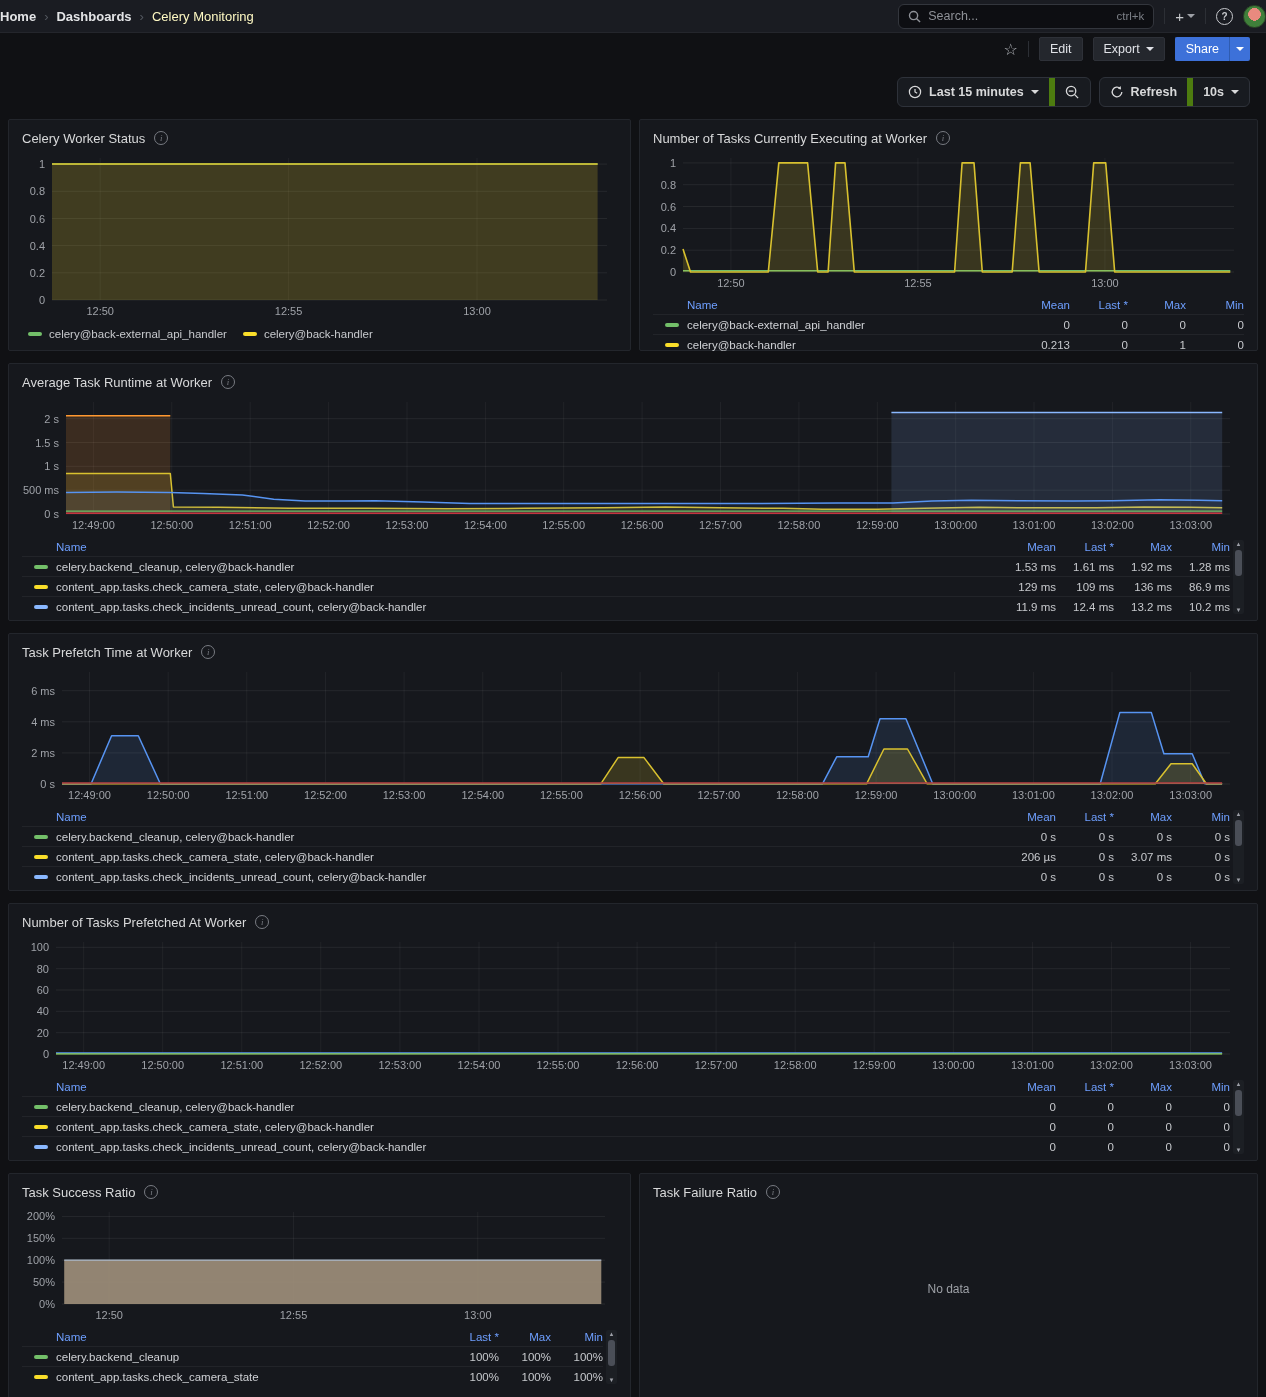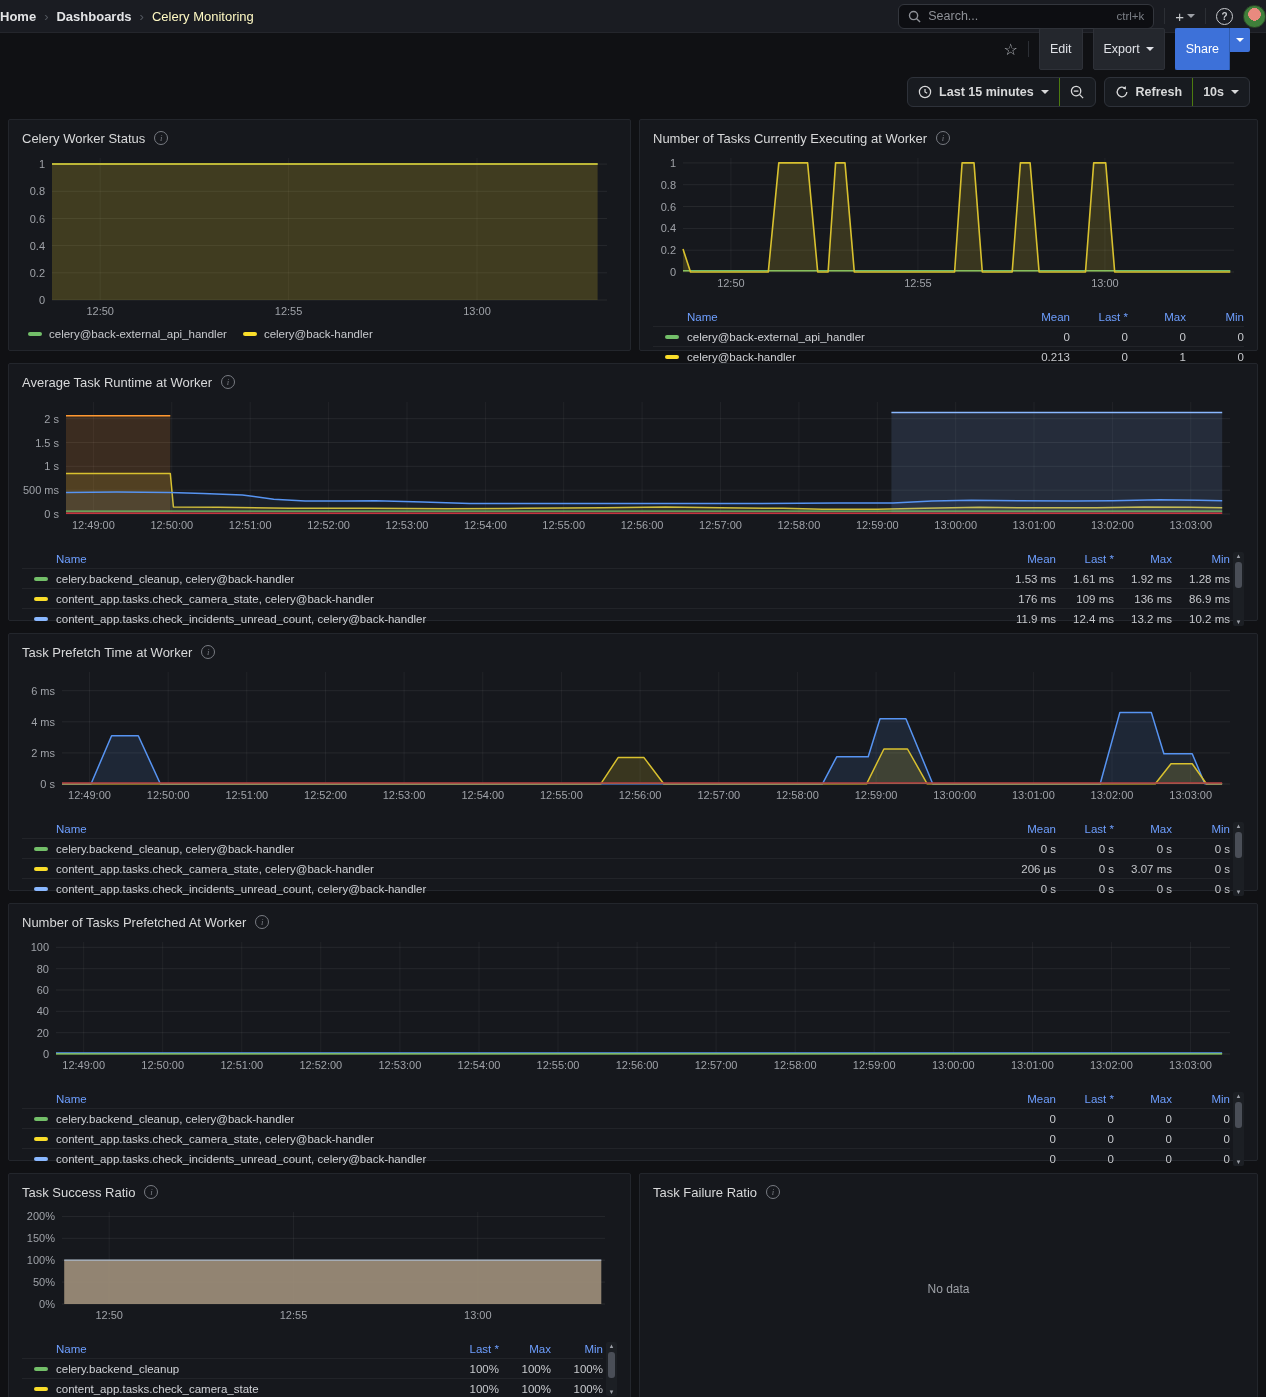--- a/index.html
+++ b/index.html
@@ -16,43 +16,43 @@
     display:flex;align-items:center;gap:7px;padding:0 9px;color:#8e9197;font-size:12.5px}
   .searchbox .kbd{margin-left:auto;color:#7b7f86;font-size:11.5px}
   .vdiv{width:1px;height:16px;background:#2c2f35}
   .navbtn{display:flex;align-items:center;gap:3px;color:#c7c9cd;font-size:15px;cursor:pointer}
   .circle-icon{width:17px;height:17px;border:1.6px solid #c7c9cd;border-radius:50%;display:flex;align-items:center;justify-content:center;font-size:10px;font-weight:700;color:#c7c9cd}
   .avatar{width:23px;height:23px;border-radius:50%;background:radial-gradient(circle at 50% 40%,#e98a7f 0 38%,#3f7f3a 39% 100%);border:1px solid #2c4a28;cursor:pointer}
   .caret{width:0;height:0;border-left:4px solid transparent;border-right:4px solid transparent;border-top:4px solid currentColor;display:inline-block}
   
   .toolbar{height:30px;display:flex;align-items:center;justify-content:flex-end;gap:10px;padding:2px 16px 0}
   .star{font-size:16px;color:#b0b3b8;cursor:pointer}
-  .btn{height:42px;background:#24272d;border:1px solid #2e3138;border-radius:2px;color:#e0e2e7;
+  .btn{height:24px;background:#24272d;border:1px solid #2e3138;border-radius:2px;color:#e0e2e7;
     font-size:12.5px;display:flex;align-items:center;gap:6px;padding:0 10px;cursor:pointer}
   .btn-share{background:#3d71d9;border-color:#3d71d9;color:#fff;border-radius:2px 0 0 2px;border-right:1px solid #2f5cb0}
   .btn-share-caret{background:#3d71d9;border-radius:0 2px 2px 0;height:24px;width:20px;display:flex;align-items:center;justify-content:center;color:#fff;cursor:pointer}
   .share-group{display:flex}
   
   .timebar{display:flex;justify-content:flex-end;gap:8px;padding:14px 8px 12px}
   .tb-group{display:flex;background:#181b20;border:1px solid #2e323a;border-radius:6px;height:30px}
   .tb-btn{display:flex;align-items:center;gap:7px;padding:0 10px;font-size:12.5px;font-weight:600;color:#d8d9da;cursor:pointer}
-  .tb-btn + .tb-btn{border-left:1px solid #4d7c0f}
+  .tb-btn + .tb-btn{border-left:6px solid #4d7c0f}
   
   .dash{padding:0 8px}
   .row{display:flex;gap:8px;margin-bottom:12px}
   .panel{background:#16181d;border:1px solid #23262c;border-radius:2px;padding:6px 13px 2px;position:relative}
   .p-half-l{width:623px}.p-half-r{width:619px}.p-full{width:1250px}
   .h232{height:232px}.h258{height:258px}.h240{height:240px}
   .panel-head{height:24px;display:flex;align-items:center;gap:9px}
   .panel-title{font-size:13px;font-weight:500;color:#d8d9da;cursor:pointer}
   .info-icon{width:14px;height:14px;border:1.2px solid #787b82;border-radius:50%;color:#787b82;
     font-size:9px;display:flex;align-items:center;justify-content:center;font-style:italic;font-family:"Liberation Serif",serif;cursor:pointer}
   svg.chart{display:block}
   
-  .lt{position:relative;font-size:11.5px;color:#c7c9cd;margin-top:14px}
+  .lt{position:relative;font-size:11.5px;color:#c7c9cd;margin-top:2px}
   .lt.has-scroll{padding-right:14px}
   .lt-head{display:flex;align-items:center;height:18px;color:#6e9fff;font-weight:500}
   .lt-name-h{flex:1;padding-left:34px;cursor:pointer}
   .lt-row{display:flex;align-items:center;height:20px;border-top:1px solid rgba(255,255,255,0.055);cursor:pointer}
   .lt-name{flex:1;display:flex;align-items:center;gap:8px;padding-left:12px;color:#d0d2d6;white-space:nowrap;overflow:hidden}
   .lt-val{width:58px;text-align:right;cursor:pointer}
   .narrowcols .lt-val{width:52px}
   .swatch{width:14px;height:4px;border-radius:2px;flex:0 0 14px}
   .lt-scroll{position:absolute;right:0;top:2px;bottom:2px;width:11px;display:flex;flex-direction:column;align-items:center;background:#1c1f24;border-radius:2px}
   .sb-arrow{font-size:6px;color:#9da0a8;line-height:8px}
@@ -319,21 +319,21 @@
             <span class="lt-val">1.53 ms</span>
             <span class="lt-val">1.61 ms</span>
             <span class="lt-val">1.92 ms</span>
             <span class="lt-val">1.28 ms</span>
           </div>
           <div class="lt-row">
             <span class="lt-name">
               <span class="swatch" style="background: rgb(250, 222, 42);"></span>
               <span>content_app.tasks.check_camera_state, celery@back-handler</span>
             </span>
-            <span class="lt-val">176 ms</span>
+            <span class="lt-val">129 ms</span>
             <span class="lt-val">109 ms</span>
             <span class="lt-val">136 ms</span>
             <span class="lt-val">86.9 ms</span>
           </div>
           <div class="lt-row">
             <span class="lt-name">
               <span class="swatch" style="background: rgb(138, 184, 255);"></span>
               <span>content_app.tasks.check_incidents_unread_count, celery@back-handler</span>
             </span>
             <span class="lt-val">11.9 ms</span>

